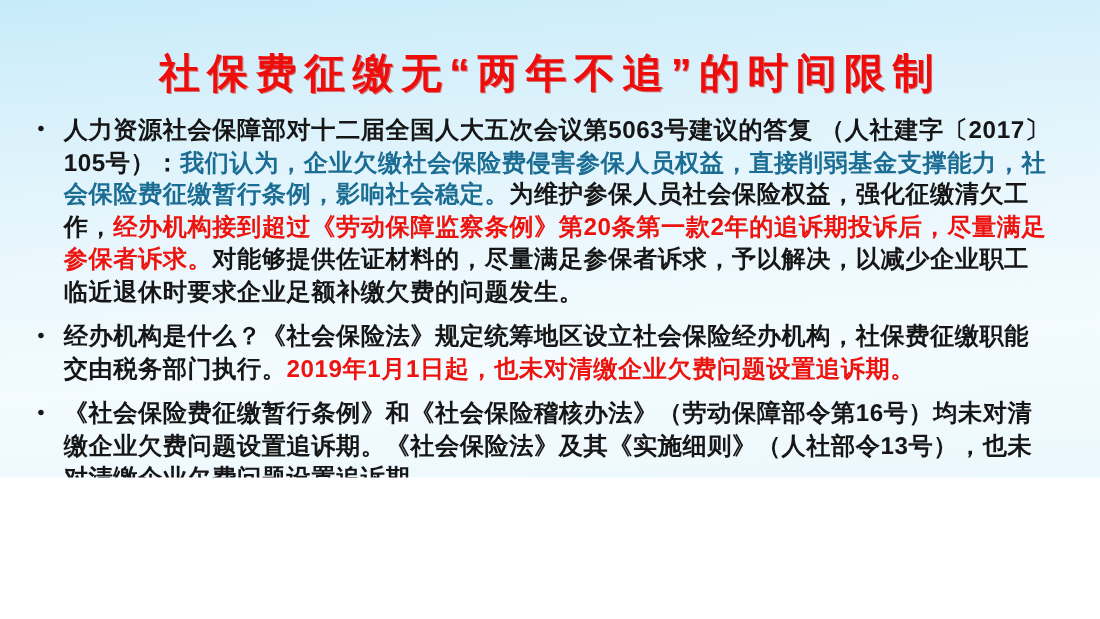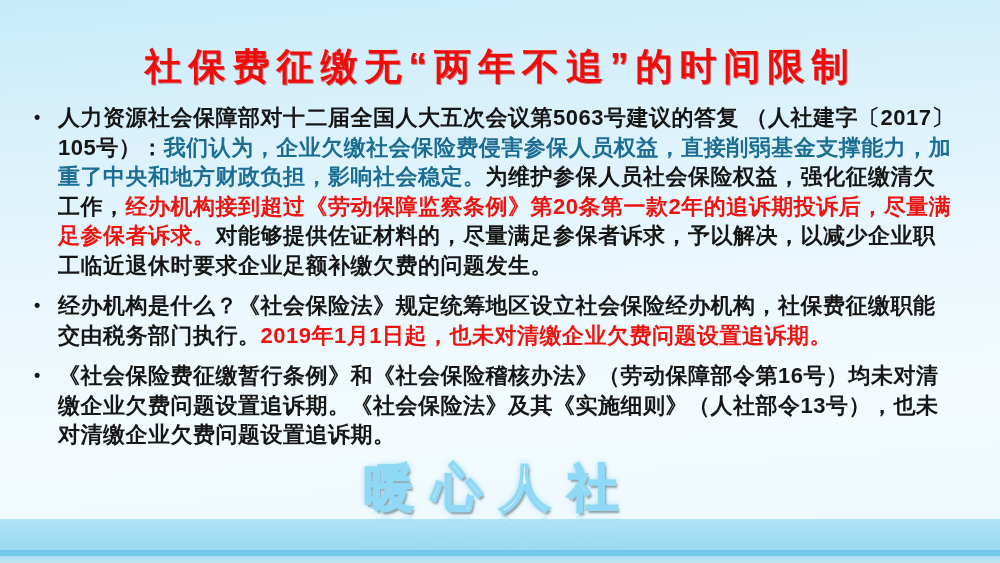--- a/index.html
+++ b/index.html
@@ -2,21 +2,21 @@
 <html><head>
 <meta charset="utf-8">
 <style>
   * { margin: 0; padding: 0; box-sizing: border-box; }
   html, body { width: 1000px; height: 563px; overflow: hidden; }
   body { font-family: "Liberation Sans", sans-serif; }
 
   .slide {
     position: relative;
     width: 1000px;
-    height: 563px;
+    height: 434px;
     background: linear-gradient(176deg,
       #c7ebfa 0%,
       #d9f1fb 22%,
       #eaf7fd 48%,
       #f3fbff 72%,
       #ecf8fd 100%);
     overflow: hidden;
   }
 
   .slide-title {
@@ -128,21 +128,21 @@
 <body>
 
 <div class="slide">
 
   <h1 class="slide-title">社保费征缴无“两年不追”的时间限制</h1>
 
   <ul class="bullet-list">
 
     <li class="bullet-item">
       <span class="bullet-marker">•</span>
-      <span class="seg-black">人力资源社会保障部对十二届全国人大五次会议第5063号建议的答复 （人社建字〔2017〕105号）：</span><span class="seg-teal">我们认为，企业欠缴社会保险费侵害参保人员权益，直接削弱基金支撑能力，加重了中央和地方财政负担，影响社会稳定。</span><span class="seg-black">为维护参保人员社会保险权益，强化征缴清欠工作，</span><span class="seg-red">经办机构接到超过《劳动保障监察条例》第20条第一款2年的追诉期投诉后，尽量满足参保者诉求。</span><span class="seg-black">对能够提供佐证材料的，尽量满足参保者诉求，予以解决，以减少企业职工临近退休时要求企业足额补缴欠费的问题发生。</span>
+      <span class="seg-black">人力资源社会保障部对十二届全国人大五次会议第5063号建议的答复 （人社建字〔2017〕105号）：</span><span class="seg-teal">我们认为，企业欠缴社会保险费侵害参保人员权益，直接削弱基金支撑能力，社会保险费征缴暂行条例，影响社会稳定。</span><span class="seg-black">为维护参保人员社会保险权益，强化征缴清欠工作，</span><span class="seg-red">经办机构接到超过《劳动保障监察条例》第20条第一款2年的追诉期投诉后，尽量满足参保者诉求。</span><span class="seg-black">对能够提供佐证材料的，尽量满足参保者诉求，予以解决，以减少企业职工临近退休时要求企业足额补缴欠费的问题发生。</span>
     </li>
 
     <li class="bullet-item">
       <span class="bullet-marker">•</span>
       <span class="seg-black">经办机构是什么？《社会保险法》规定统筹地区设立社会保险经办机构，社保费征缴职能交由税务部门执行。</span><span class="seg-red">2019年1月1日起，也未对清缴企业欠费问题设置追诉期。</span>
     </li>
 
     <li class="bullet-item">
       <span class="bullet-marker">•</span>
       <span class="seg-black">《社会保险费征缴暂行条例》和《社会保险稽核办法》（劳动保障部令第16号）均未对清缴企业欠费问题设置追诉期。《社会保险法》及其《实施细则》（人社部令13号），也未对清缴企业欠费问题设置追诉期。</span>

